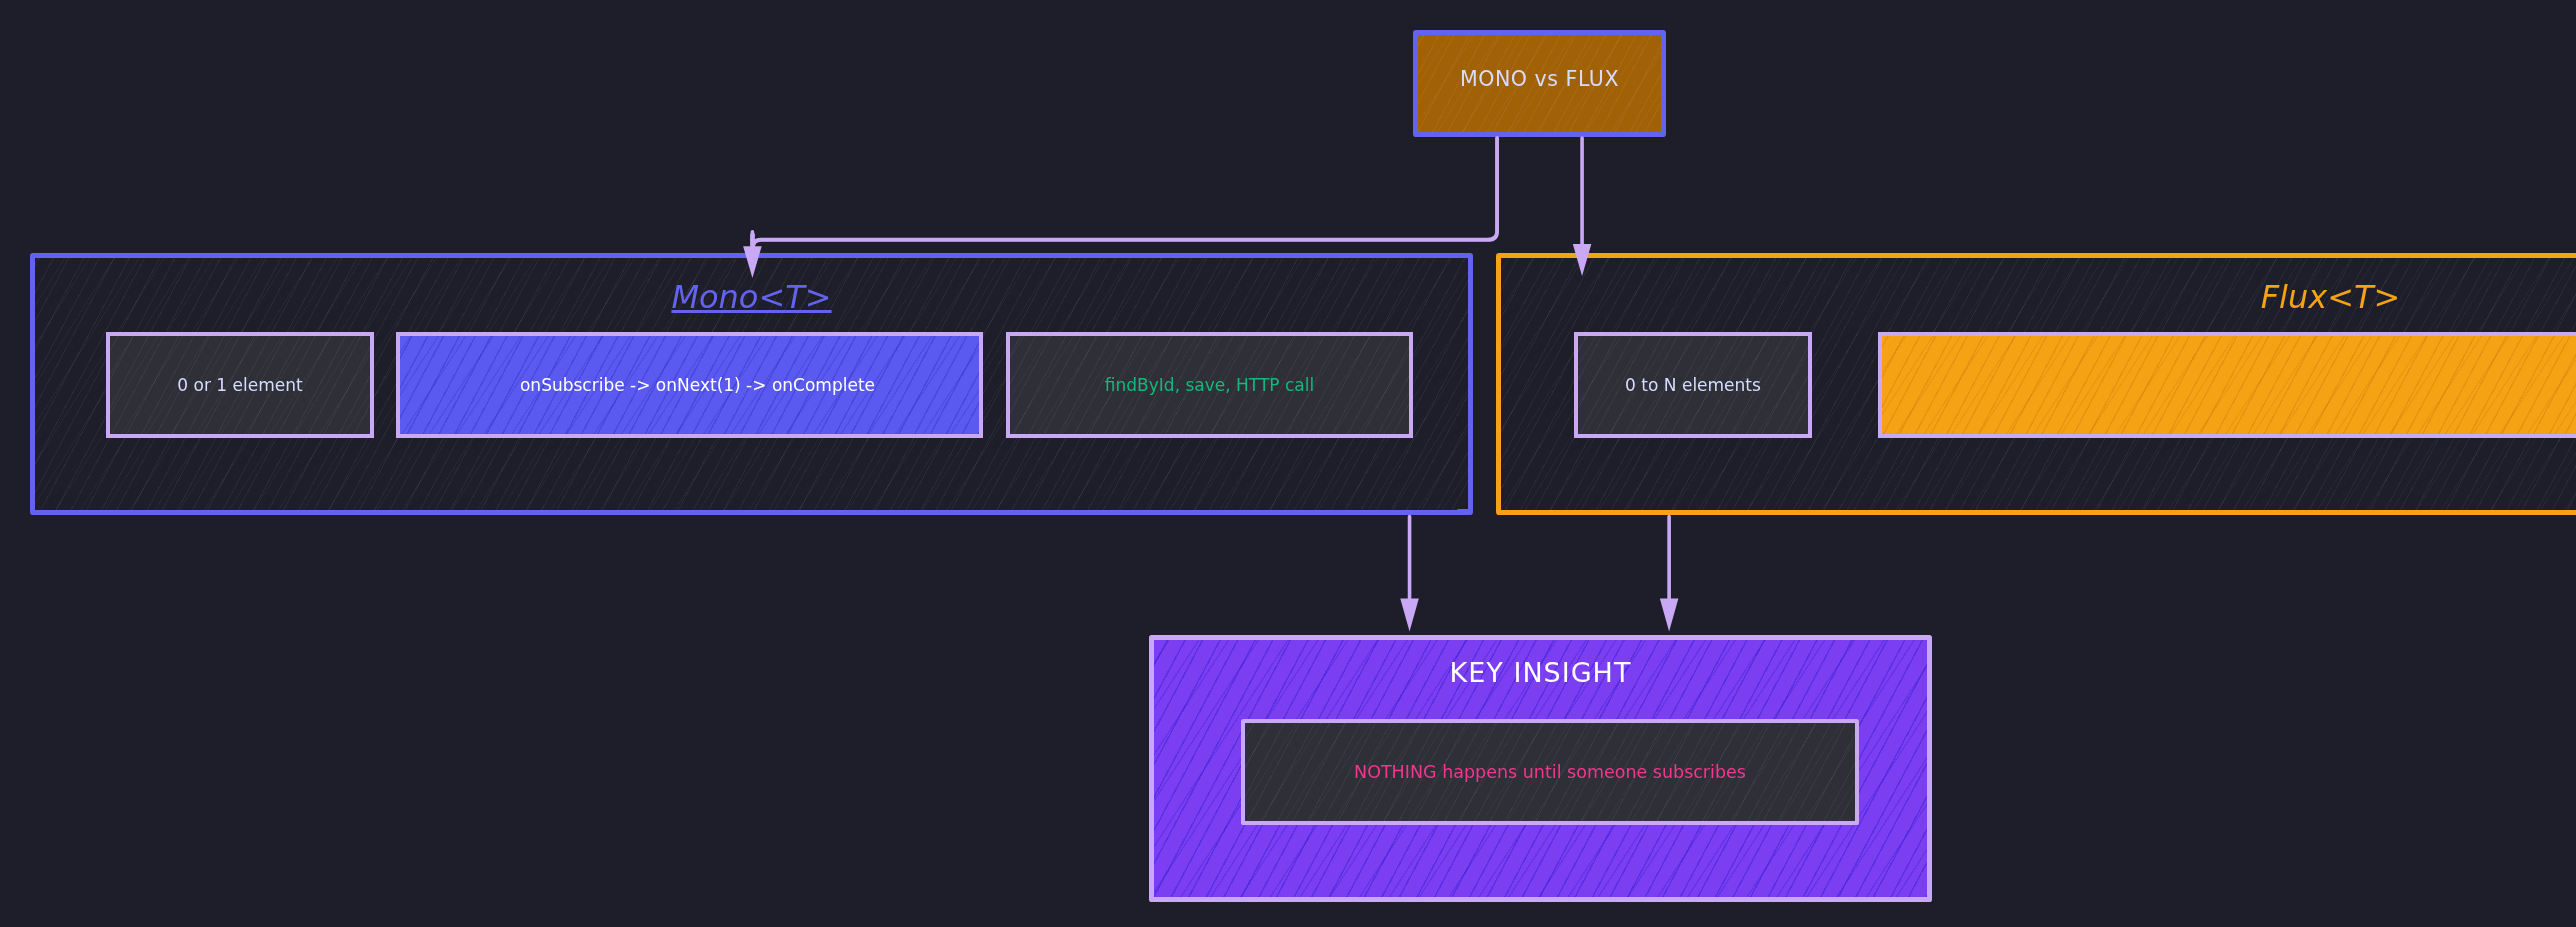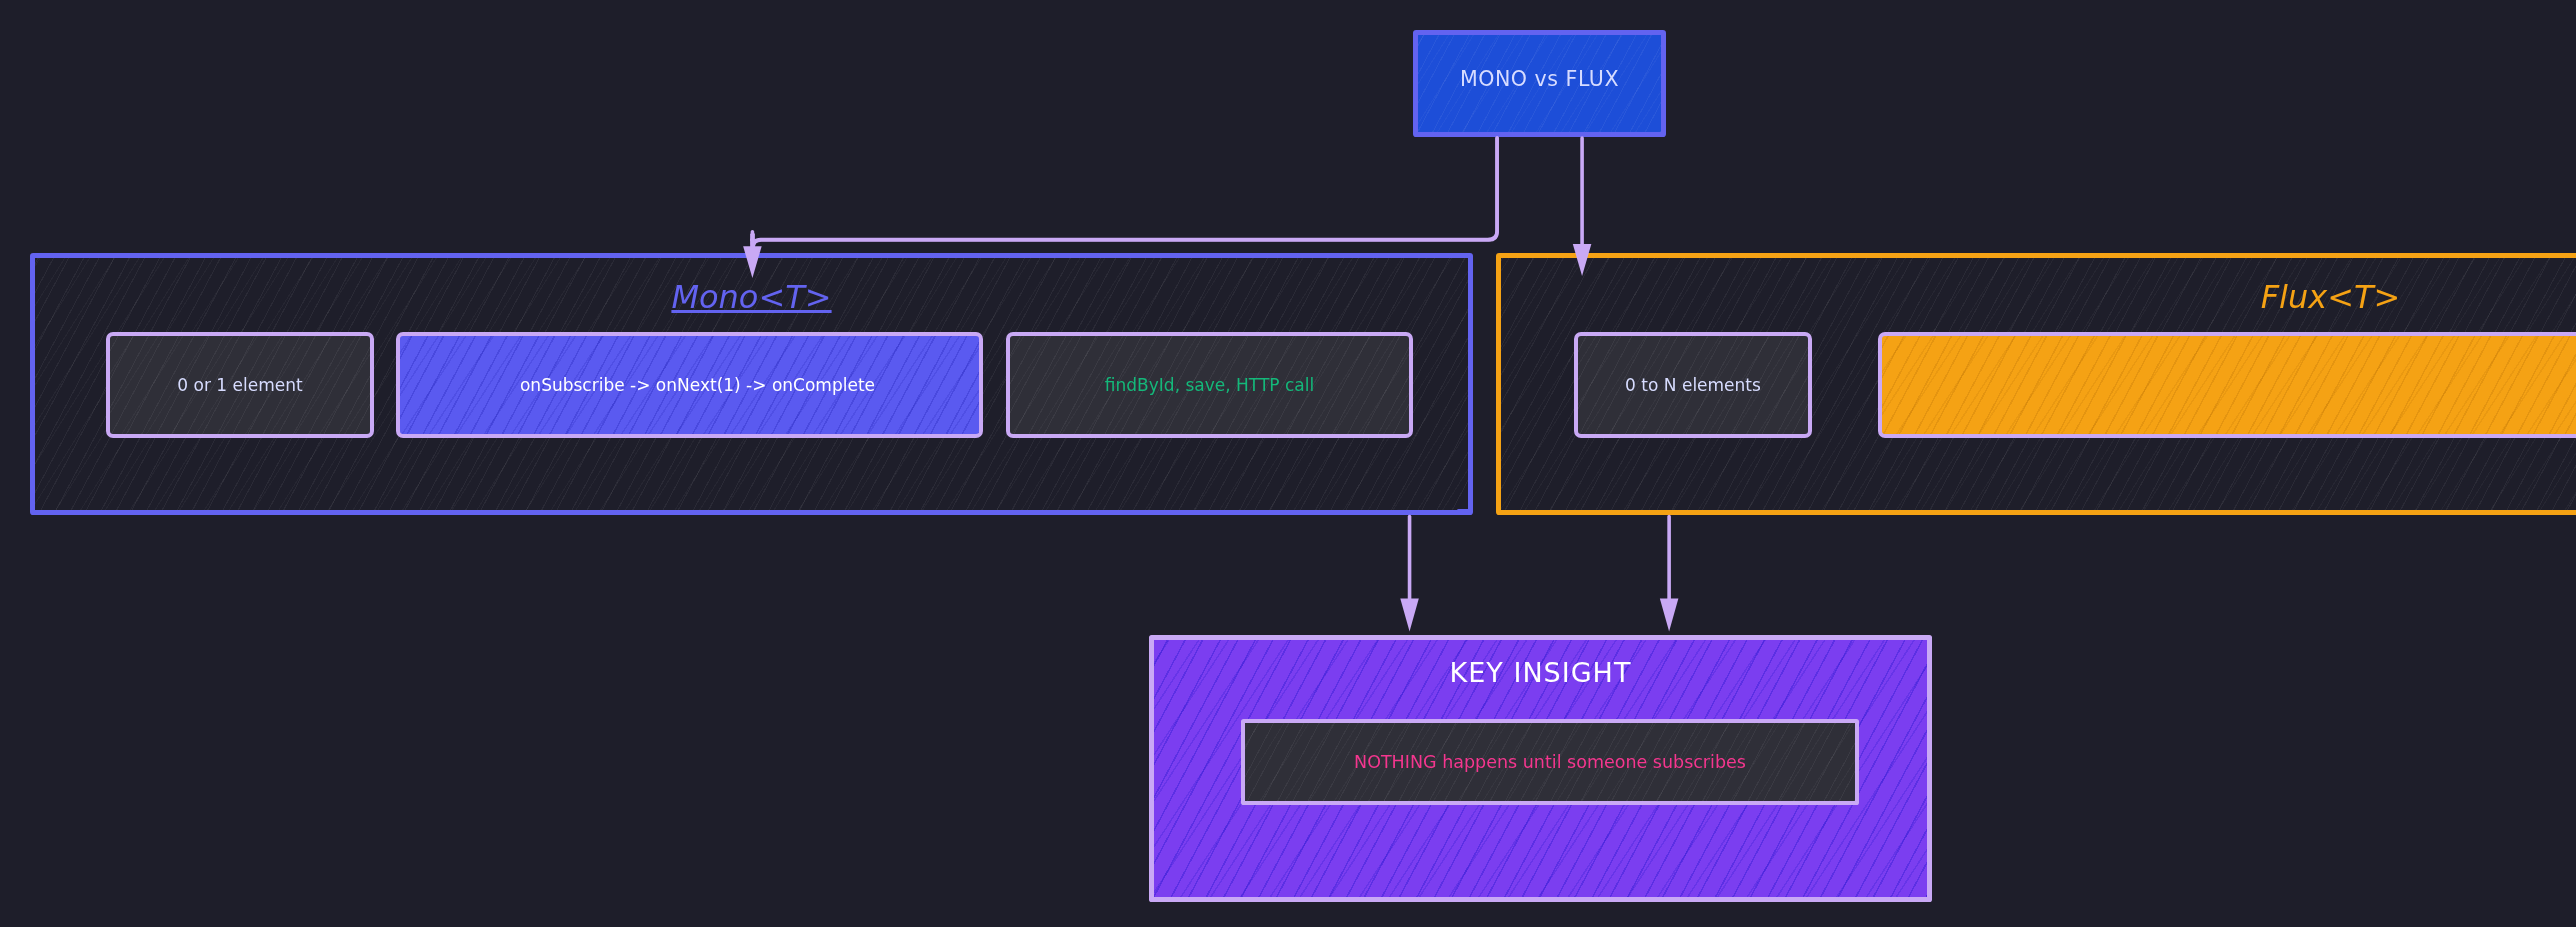--- a/index.html
+++ b/index.html
@@ -75,21 +75,21 @@
     position:absolute;
     z-index:4;
     pointer-events:none;
     border-radius:1.5px;
   }
 
   
   #top-box{
     left:1413px; top:30px; width:253px; height:107px;
     border-width:5.7px; border-color:#6363f0;
-    background:#1d4ed8; border-radius:3.1px;
+    background:#a16207; border-radius:3.1px;
   }
   #top-box .label{
     margin-top:32px;
     font-size:20.6px;
     color:#d7dcff;
     letter-spacing:0.5px;
   }
 
   
   #mono-box{
@@ -121,21 +121,21 @@
     font-size:32px;
     color:#f5a214;
     font-style:italic;
   }
 
   
   .chip{
     position:absolute;
     box-sizing:border-box;
     border:4.6px solid #c9a9f5;
-    border-radius:7px;
+    border-radius:0;
     overflow:hidden;
     display:flex;
     align-items:center;
     justify-content:center;
   }
   .chip .label{
     position:relative; z-index:3;
     font-size:17px;
     white-space:nowrap;
     padding:0 9.3px;
@@ -169,21 +169,21 @@
   #key-box .title{
     position:absolute; z-index:3;
     left:0; right:0; top:16.5px;
     text-align:center;
     font-size:27px;
     color:#ffffff;
     letter-spacing:1px;
   }
   #key-inner{
     position:absolute;
-    left:1241px; top:719px; width:618px; height:86px;
+    left:1241px; top:719px; width:618px; height:106px;
     border:4.6px solid #c9a9f5;
     background:#2f2f38;
     border-radius:2.6px;
     box-sizing:border-box;
     overflow:hidden;
     display:flex; align-items:center; justify-content:center;
   }
   #key-inner .label{
     position:relative; z-index:3;
     font-size:17.5px;

